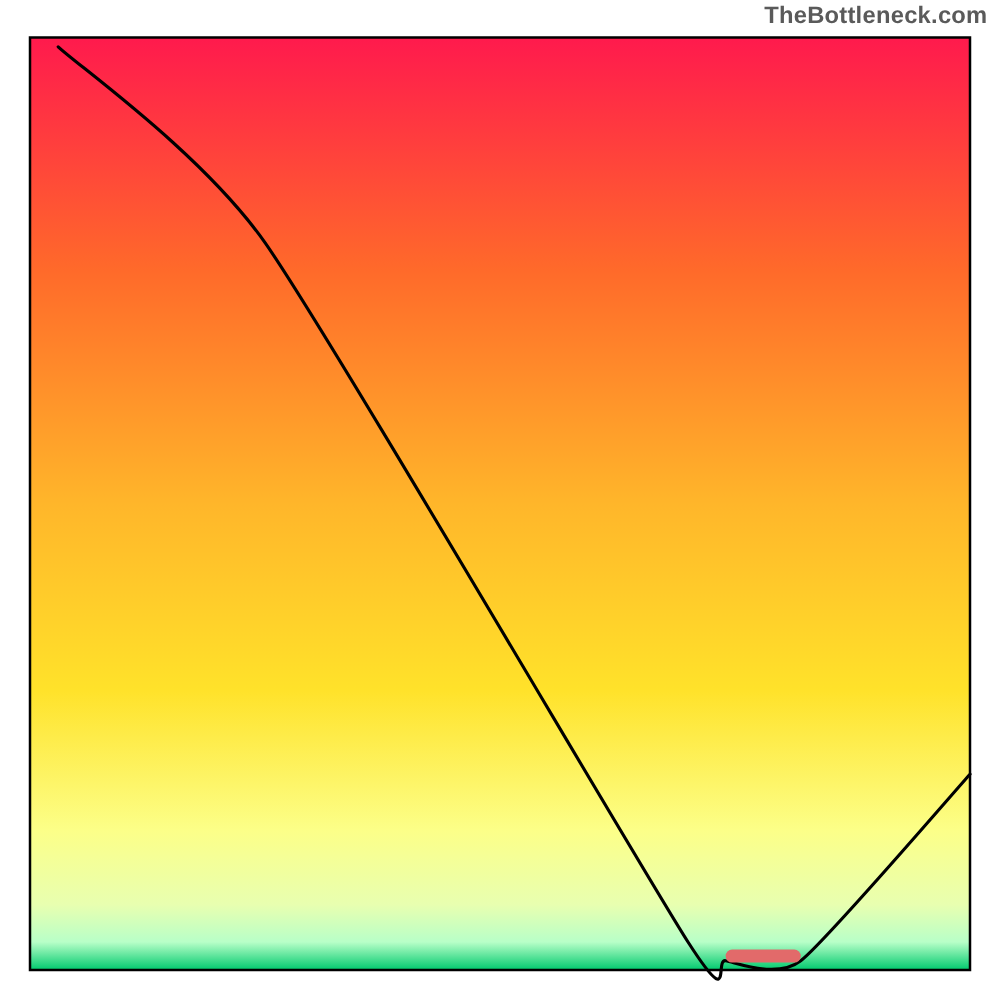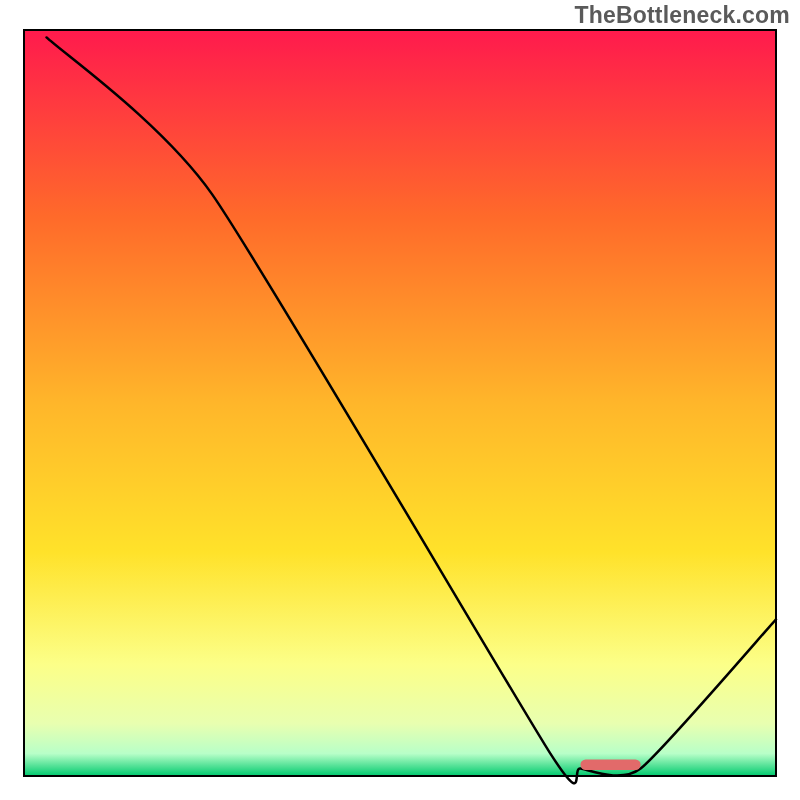--- a/index.html
+++ b/index.html
@@ -13,21 +13,21 @@
   }
   .container {
     position: relative;
     width: 800px;
     height: 800px;
   }
   .watermark {
     position: absolute;
     top: 2px;
     right: 10px;
-    font-size: 23px;
+    font-size: 19px;
     font-weight: 600;
     color: #5a5a5a;
     letter-spacing: 0.2px;
   }
   svg {
     display: block;
   }
 </style>
 </head>
 <body>

